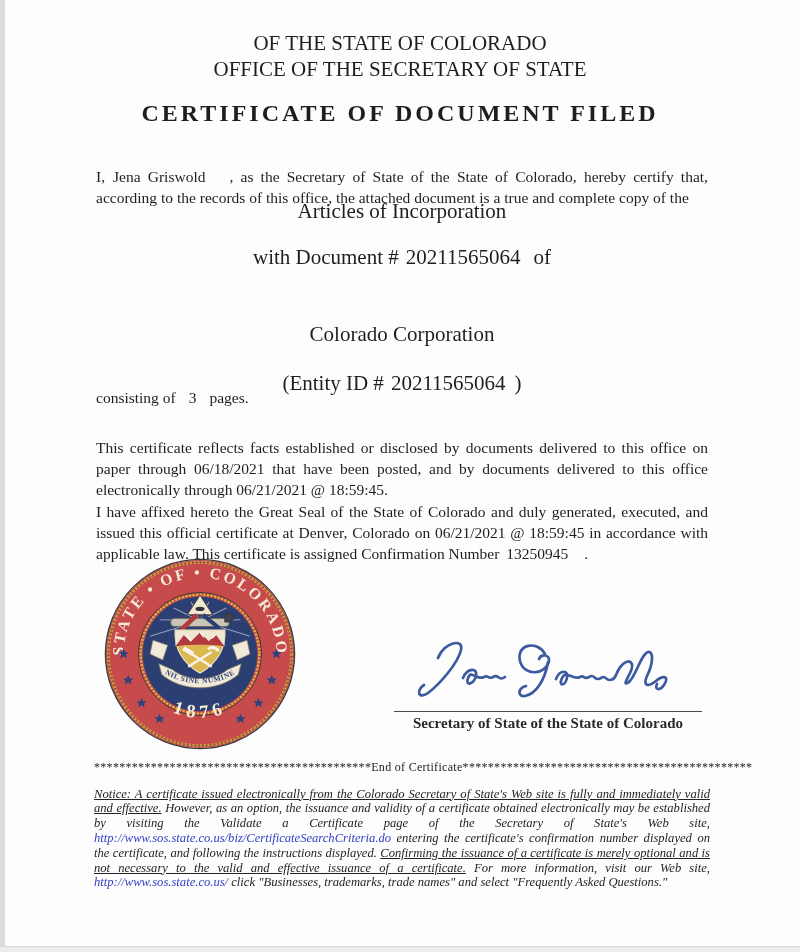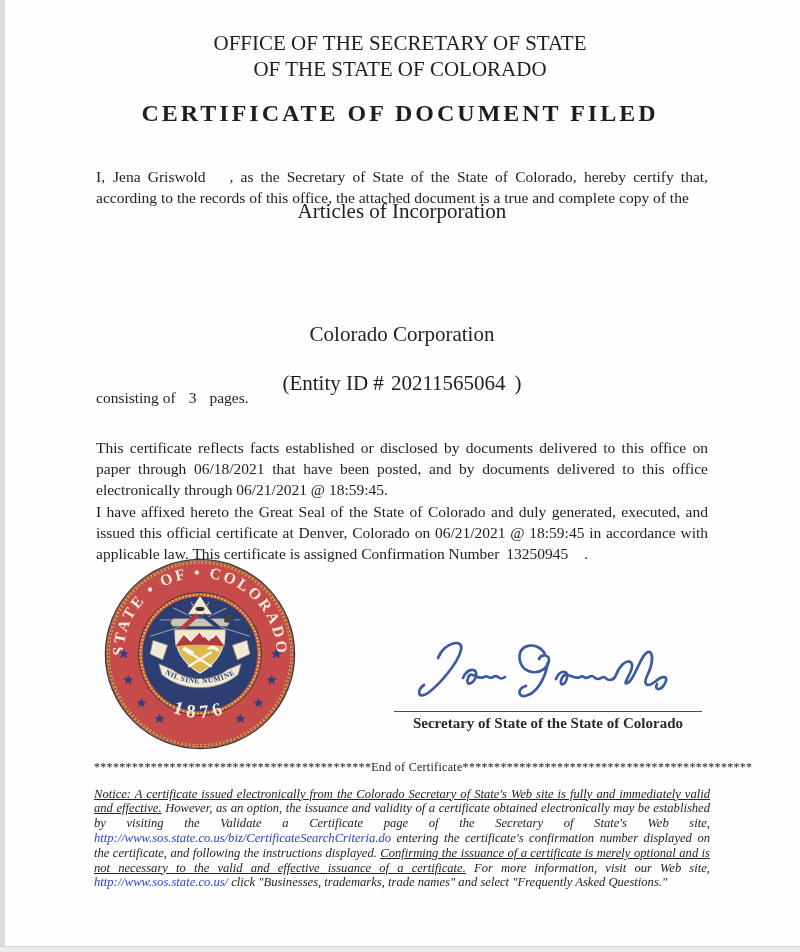--- a/index.html
+++ b/index.html
@@ -33,30 +33,31 @@
   .n-l{color:#3340c8;}
 </style>
 </head>
 <body>
 
 <div class="page">
   <div class="edge-left"></div>
   <div class="edge-bottom"></div>
 
   <div class="hdr">
+    <div>OF THE STATE OF COLORADO</div>
     <div>OFFICE OF THE SECRETARY OF STATE</div>
-    <div>OF THE STATE OF COLORADO</div>
   </div>
 
   <div class="doc-title">CERTIFICATE OF DOCUMENT FILED</div>
 
   <p class="para" style="top:150px;"><span>I,</span><span class="name-gap">Jena Griswold</span><span>, as the Secretary of State of the State of Colorado, hereby certify that, according to the records of this office, the attached document is a true and complete copy of the</span></p>
 
   <div class="cline" style="top:199px;">Articles of Incorporation</div>
 
+  <div class="cline" style="top:245px;"><span>with Document #</span><span class="num-gap">20211565064</span><span class="of-gap">of</span></div>
 
 
   <div class="cline" style="top:322px;">Colorado Corporation</div>
 
   <div class="cline" style="top:371px;"><span>(Entity ID #</span><span class="num-gap">20211565064</span><span class="close-gap">)</span></div>
 
   <div class="lline" style="top:389px;"><span>consisting of</span><span class="pages-gap">3</span><span>pages.</span></div>
 
   <p class="para" style="top:421px;">This certificate reflects facts established or disclosed by documents delivered to this office on paper through 06/18/2021 that have been posted, and by documents delivered to this office electronically through 06/21/2021 @ 18:59:45.</p>
 

